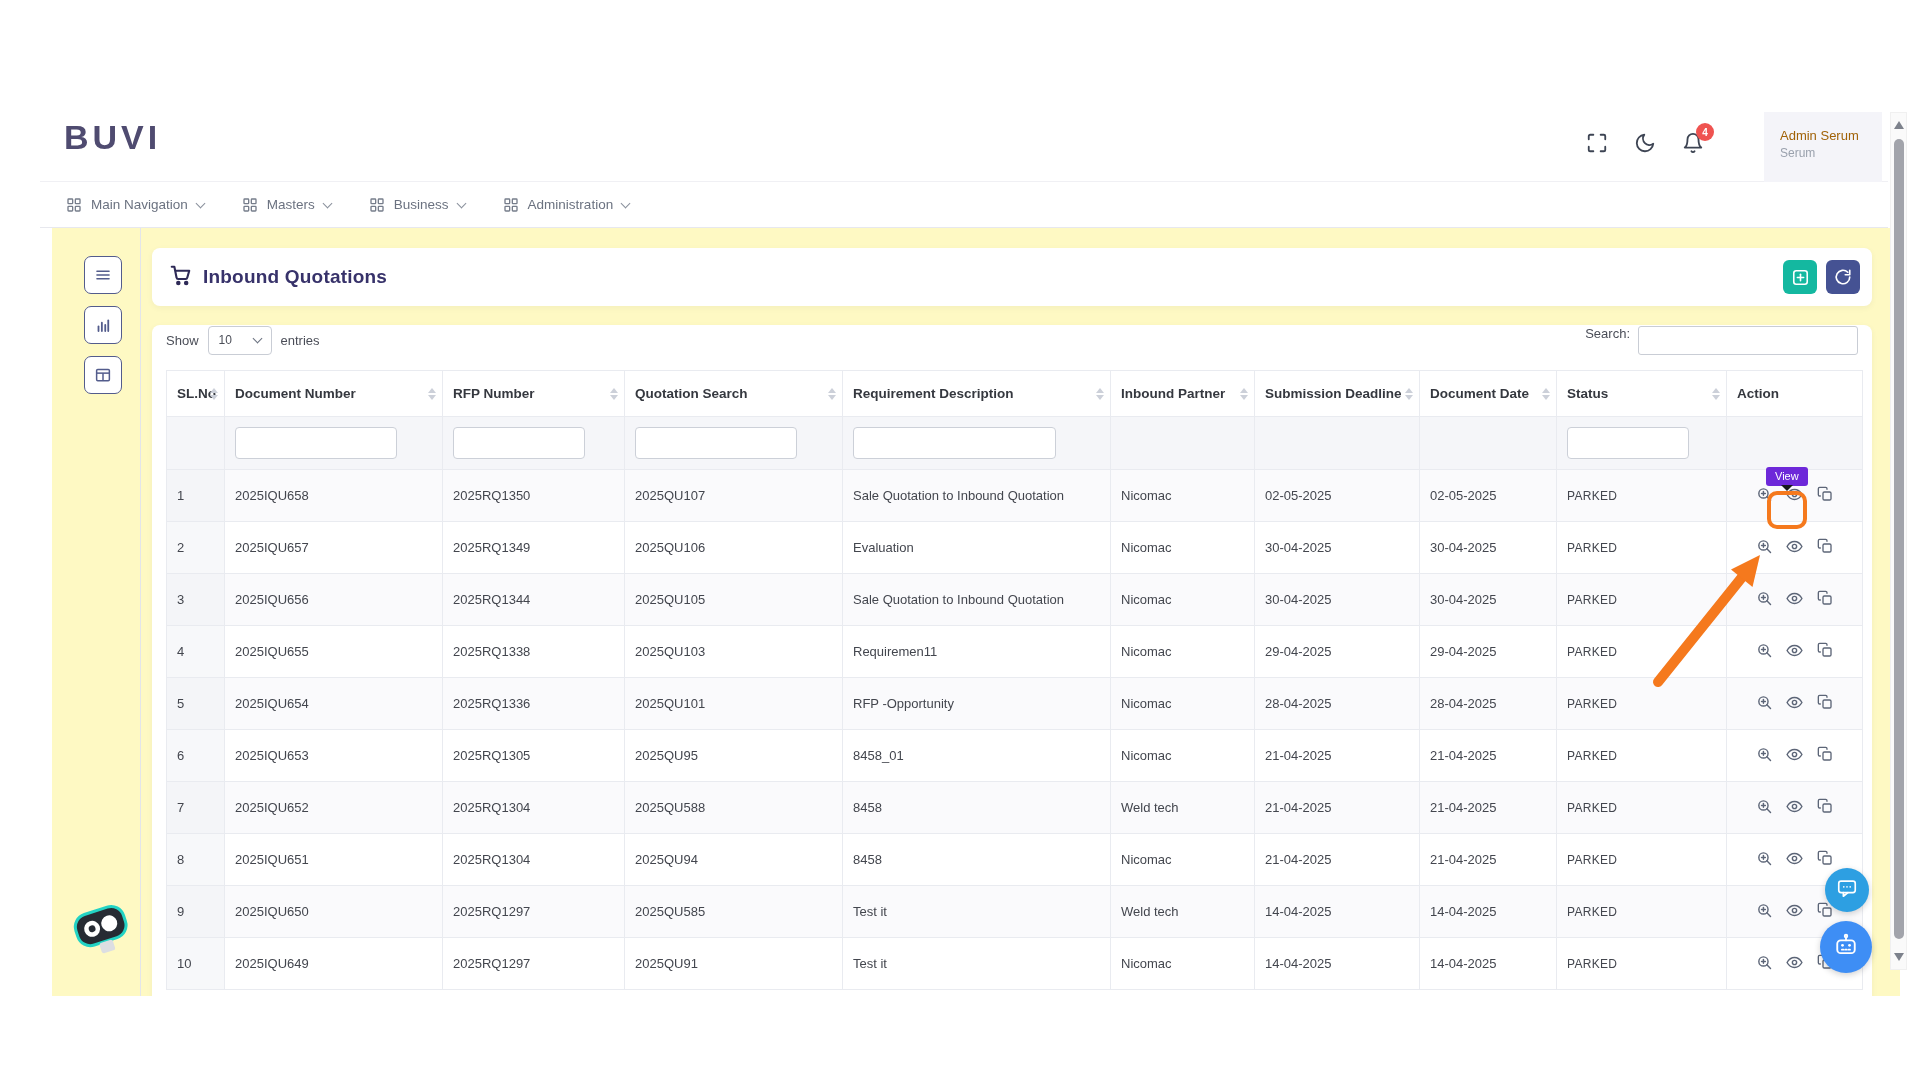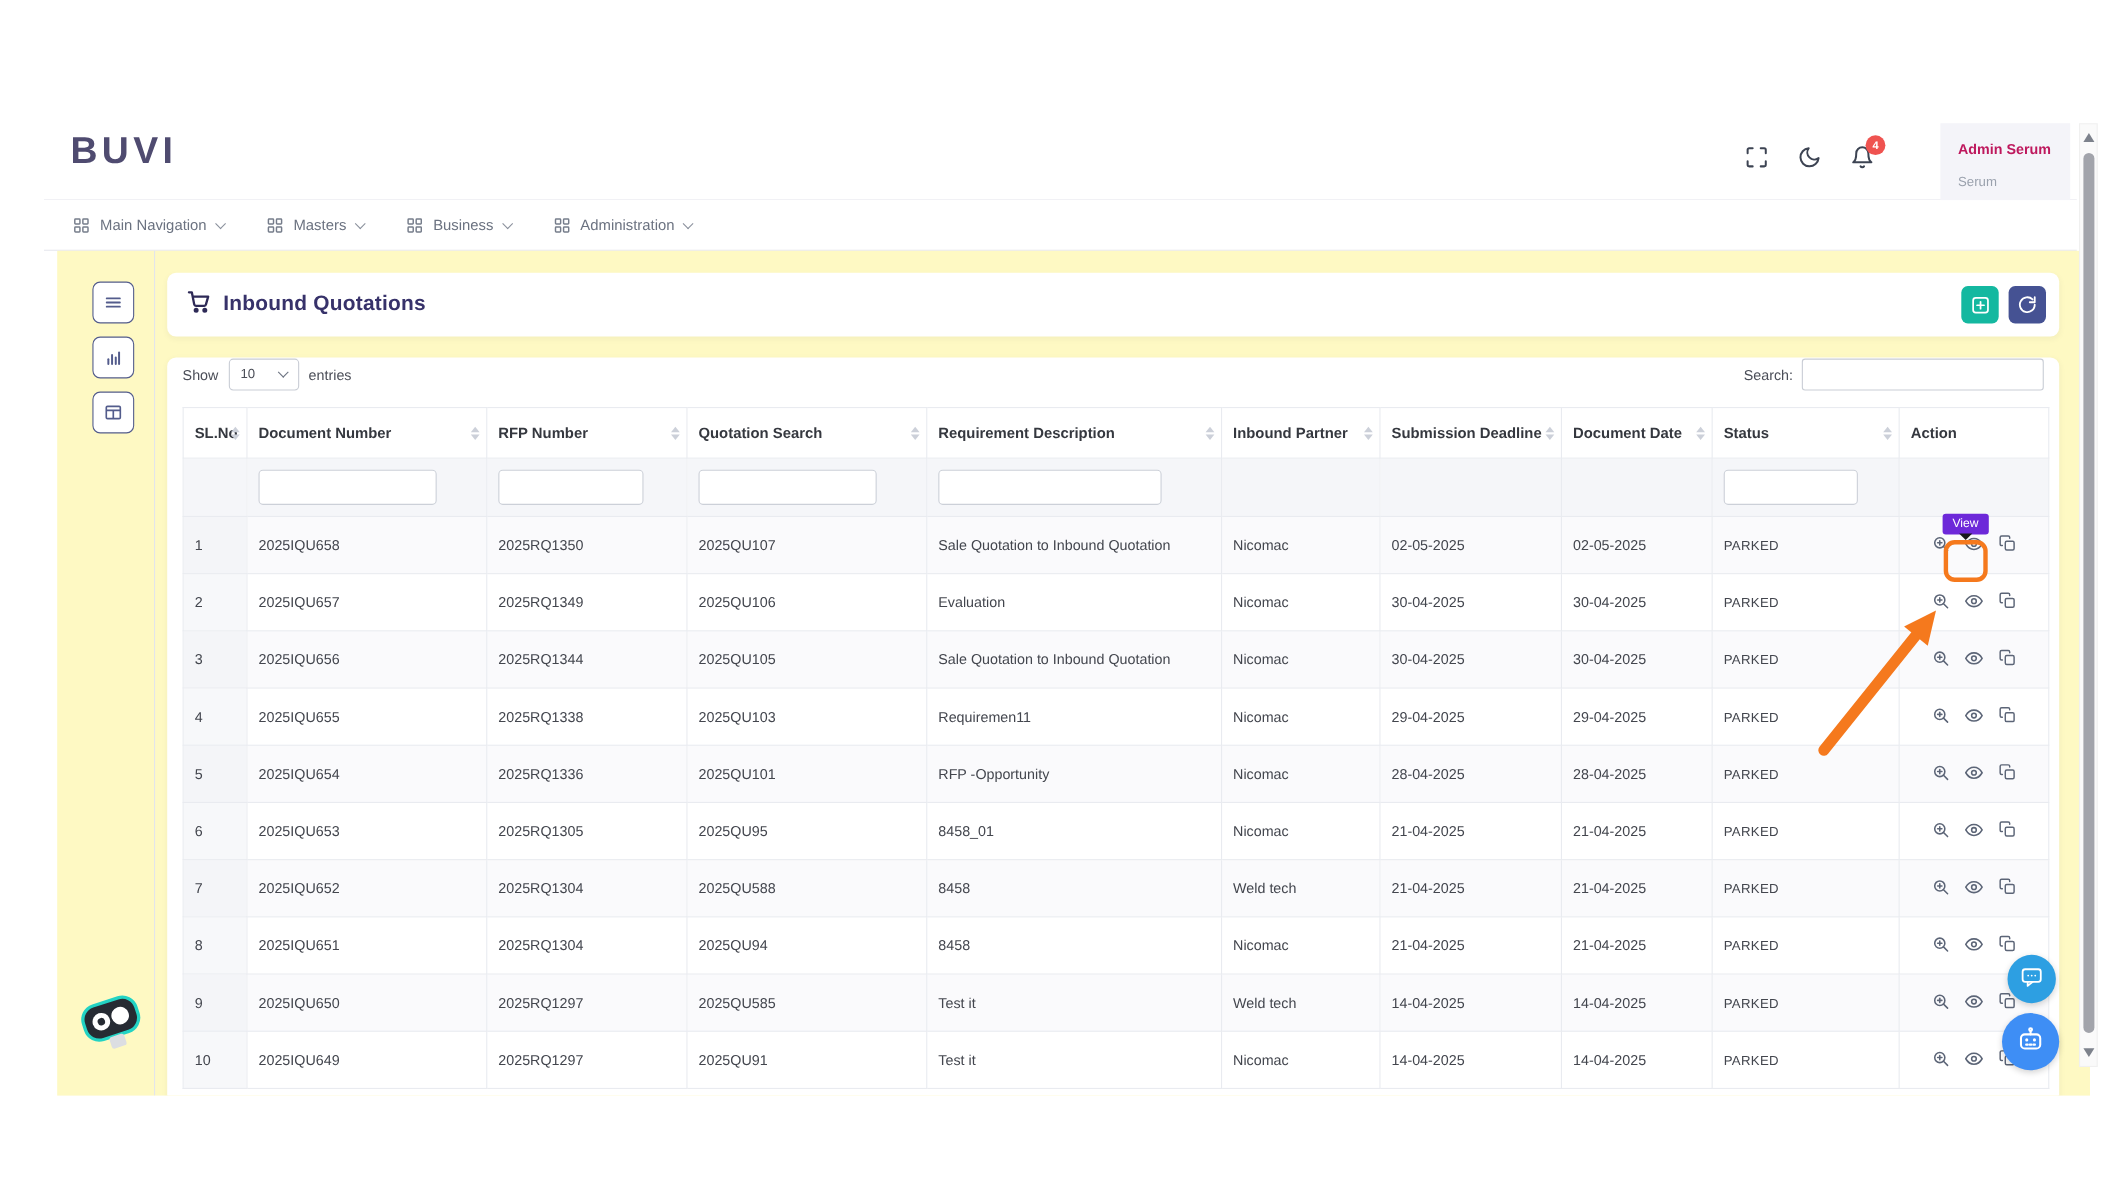--- a/index.html
+++ b/index.html
@@ -6,22 +6,22 @@
   html,body { width:1920px; height:1080px; background:#fff; font-family:"Liberation Sans", sans-serif; overflow:hidden; }
   .viewport { position:relative; width:1920px; height:900px; background:#fff;border-radius:25px; }
 
   
   .topbar { position:absolute; left:40px; top:90px; width:1848px; height:92px; background:#fff; border-bottom:1px solid #f0f0f4; }
   .logo { position:absolute; left:24px; top:28px; font-size:34px; font-weight:700; letter-spacing:4px; color:#4f4b70; }
   .top-icons { position:absolute; right:184px; top:42px; display:flex; align-items:center; gap:26px; color:#3d4453; }
   .top-icon { position:relative; width:22px; height:22px; cursor:pointer; }
   .badge { position:absolute; top:-9px; right:-10px; min-width:18px; height:18px; border-radius:9px; background:#ef5350; color:#fff; font-size:10px; font-weight:700; display:flex; align-items:center; justify-content:center; padding:0 4px; }
   .user-panel { position:absolute; right:6px; top:22px; width:118px; height:70px; background:#f4f4f9; padding:16px 0 0 16px; }
-  .user-name { font-size:13px; font-weight:700; color:#be185d; }
-  .user-role { font-size:12px; color:#9aa1ad; margin-top:15px; }
+  .user-name { font-size:13px; font-weight:400; color:#a16207; }
+  .user-role { font-size:12px; color:#9aa1ad; margin-top:3px; }
 
   
   .navbar { position:absolute; left:40px; top:182px; width:1848px; height:46px; background:#fff; border-bottom:1px solid #e7e8ee; display:flex; align-items:center; padding-left:26px; gap:38px; }
   .nav-item { display:flex; align-items:center; gap:9px; color:#6b7280; font-size:13.5px; cursor:pointer; }
   .chev { width:7px; height:7px; border-right:1.6px solid #8a909c; border-bottom:1.6px solid #8a909c; transform:rotate(45deg); margin-top:-3px; }
 
   
   .content { position:absolute; left:52px; top:228px; width:1848px; height:768px; background:#fef9c3; overflow:hidden; }
   .sidebar-divider { position:absolute; left:88px; top:0; bottom:0; width:1px; background:#e3e5ea; }
   .side-btn { position:absolute; left:32px; width:38px; height:38px; background:#fff; border:1.6px solid #535c8c; border-radius:7px; color:#535c8c; display:flex; align-items:center; justify-content:center; cursor:pointer; }
@@ -31,21 +31,21 @@
   .title-actions { margin-left:auto; display:flex; gap:9px; }
   .sq-btn { width:34px; height:34px; border-radius:6px; display:flex; align-items:center; justify-content:center; color:#fff; cursor:pointer; border:none; }
   .sq-btn.green { background:#14b8a0; }
   .sq-btn.navy { background:#455293; }
 
   .table-card { position:absolute; left:100px; top:97px; width:1720px; height:720px; background:#fff; border-radius:8px; box-shadow:0 2px 6px rgba(40,40,80,.05); padding:0 14px; }
   .controls { height:30px; display:flex; align-items:center; }
   .ctrl-label { font-size:13px; color:#4b4e58; }
   .page-size { width:64px; height:29px; border:1px solid #c9cdd5; border-radius:4px; margin:0 9px; font-size:12px; color:#4b4e58; display:flex; align-items:center; padding-left:10px; position:relative; cursor:pointer; background:#fff; }
   .page-size .chev { position:absolute; right:10px; border-color:#6b7280; }
-  .search-wrap { margin-left:auto; display:flex; align-items:center; gap:8px; }
+  .search-wrap { margin-left:auto; display:flex; gap:8px; }
   .search-input { width:220px; height:29px; border:1px solid #c9cdd5; border-radius:3px; font-size:13px; padding:0 8px; outline:none; }
 
   table { width:100%; border-collapse:collapse; table-layout:fixed; margin-top:15px; }
   th, td { border:1px solid #e9ebf0; overflow:hidden; white-space:nowrap; }
   th { font-size:13.5px; font-weight:700; color:#35383f; text-align:left; padding:15px 10px; position:relative; cursor:pointer; }
   .sort-ic { position:absolute; right:6px; top:50%; transform:translateY(-50%); display:flex; flex-direction:column; gap:2px; }
   .sort-ic i { display:block; width:0; height:0; border-left:4px solid transparent; border-right:4px solid transparent; }
   .sort-ic .up { border-bottom:5px solid #ccd0d9; }
   .sort-ic .dn { border-top:5px solid #ccd0d9; }
   tr.filter-row td { background:#f5f6f9; padding:10px 10px; }

